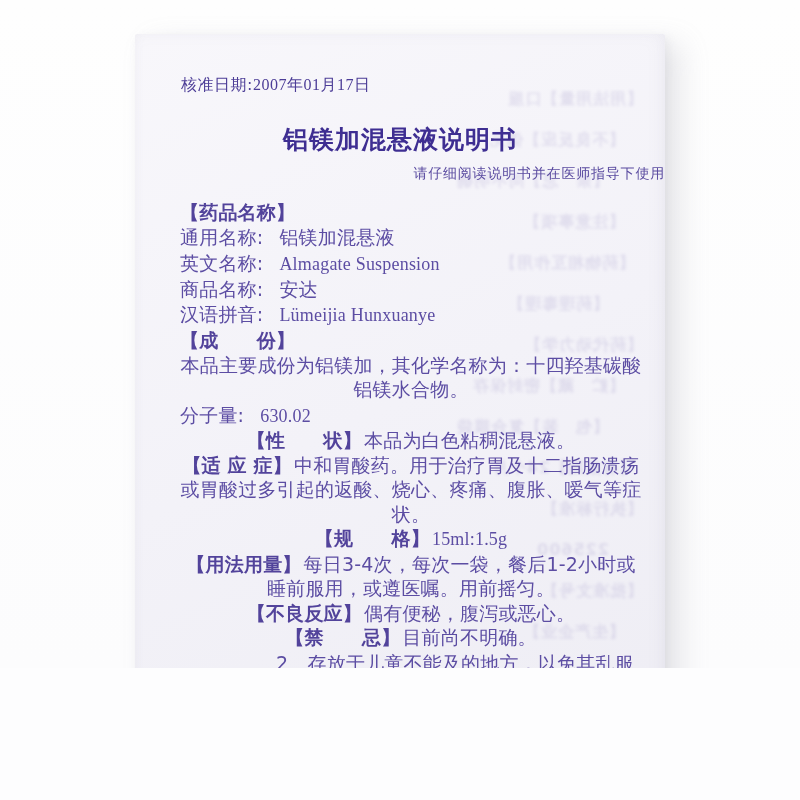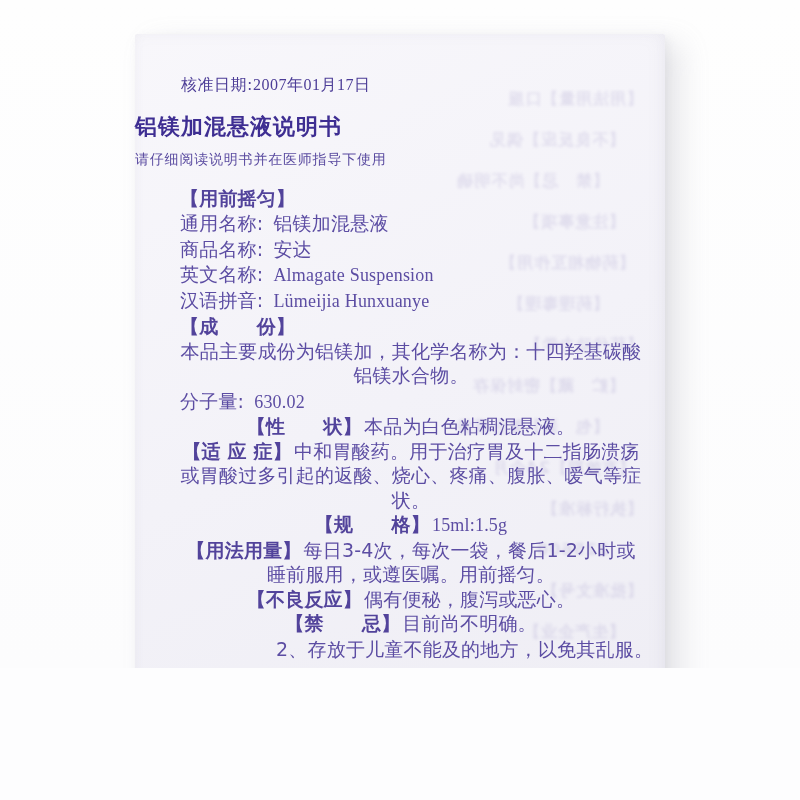--- a/index.html
+++ b/index.html
@@ -38,39 +38,39 @@
   .bl:nth-child(5n){margin-left:8px;}
 
   .approval{
     position:relative;
     margin:41px 0 0 46px;
     font-size:16px;color:#4c3d97;letter-spacing:.5px;font-weight:500;
   }
   .num{font-family:"Liberation Serif","DejaVu Serif",serif;}
   .title{
     position:relative;
-    margin:16px 0 0;text-align:left;
-    font-size:22px;font-weight:700;color:#3e2e92;letter-spacing:1px;
+    margin:27px 0 0;text-align:center;
+    font-size:25px;font-weight:700;color:#3e2e92;letter-spacing:1px;
   }
   .subtitle{
     position:relative;
-    margin:9px 0 16px;text-align:left;
+    margin:9px 0 16px;text-align:right;
     font-size:14px;color:#5a4ba0;letter-spacing:.8px;
   }
   .content{
     position:relative;
     margin:17px 23px 0 45px;
     font-size:19px;line-height:24.5px;
     color:#5c4da3;letter-spacing:.2px;
   }
   .content>*+*{margin-top:0.8px;}
   .sec-h{font-weight:700;color:#52439b;}
   .sec-inline{font-weight:700;color:#52439b;margin-right:2px;}
   .para{margin:0;text-align:center;}
-  .row .lbl{margin-right:10px;}
+  .row .lbl{margin-right:16px;}
   .latin{font-family:"Liberation Serif","DejaVu Serif",serif;font-size:18px;}
   .indent{margin-left:96px;white-space:nowrap;}
 </style>
 </head>
 <body>
 
 <div class="photo">
   <div class="paper">
 
     <div class="bleed" aria-hidden="true">
@@ -92,30 +92,30 @@
 
     <div class="approval">
       <span>核准日期:</span><span class="num">2007年01月17日</span>
     </div>
 
     <h1 class="title">铝镁加混悬液说明书</h1>
     <div class="subtitle">请仔细阅读说明书并在医师指导下使用</div>
 
     <div class="content">
 
-      <div class="sec-h">【用前摇匀】</div>
+      <div class="sec-h">【药品名称】</div>
 
       <div class="row">
         <span class="lbl">通用名称:</span><span>铝镁加混悬液</span>
       </div>
       <div class="row">
-        <span class="lbl">商品名称:</span><span>安达</span>
+        <span class="lbl">英文名称:</span><span class="latin">Almagate Suspension</span>
       </div>
       <div class="row">
-        <span class="lbl">英文名称:</span><span class="latin">Almagate Suspension</span>
+        <span class="lbl">商品名称:</span><span>安达</span>
       </div>
       <div class="row">
         <span class="lbl">汉语拼音:</span><span class="latin">Lümeijia Hunxuanye</span>
       </div>
 
       <div class="sec-h">【成　　份】</div>
       <p class="para">本品主要成份为铝镁加，其化学名称为：十四羟基碳酸铝镁水合物。</p>
       <div class="row">
         <span class="lbl">分子量:</span><span class="latin">630.02</span>
       </div>

